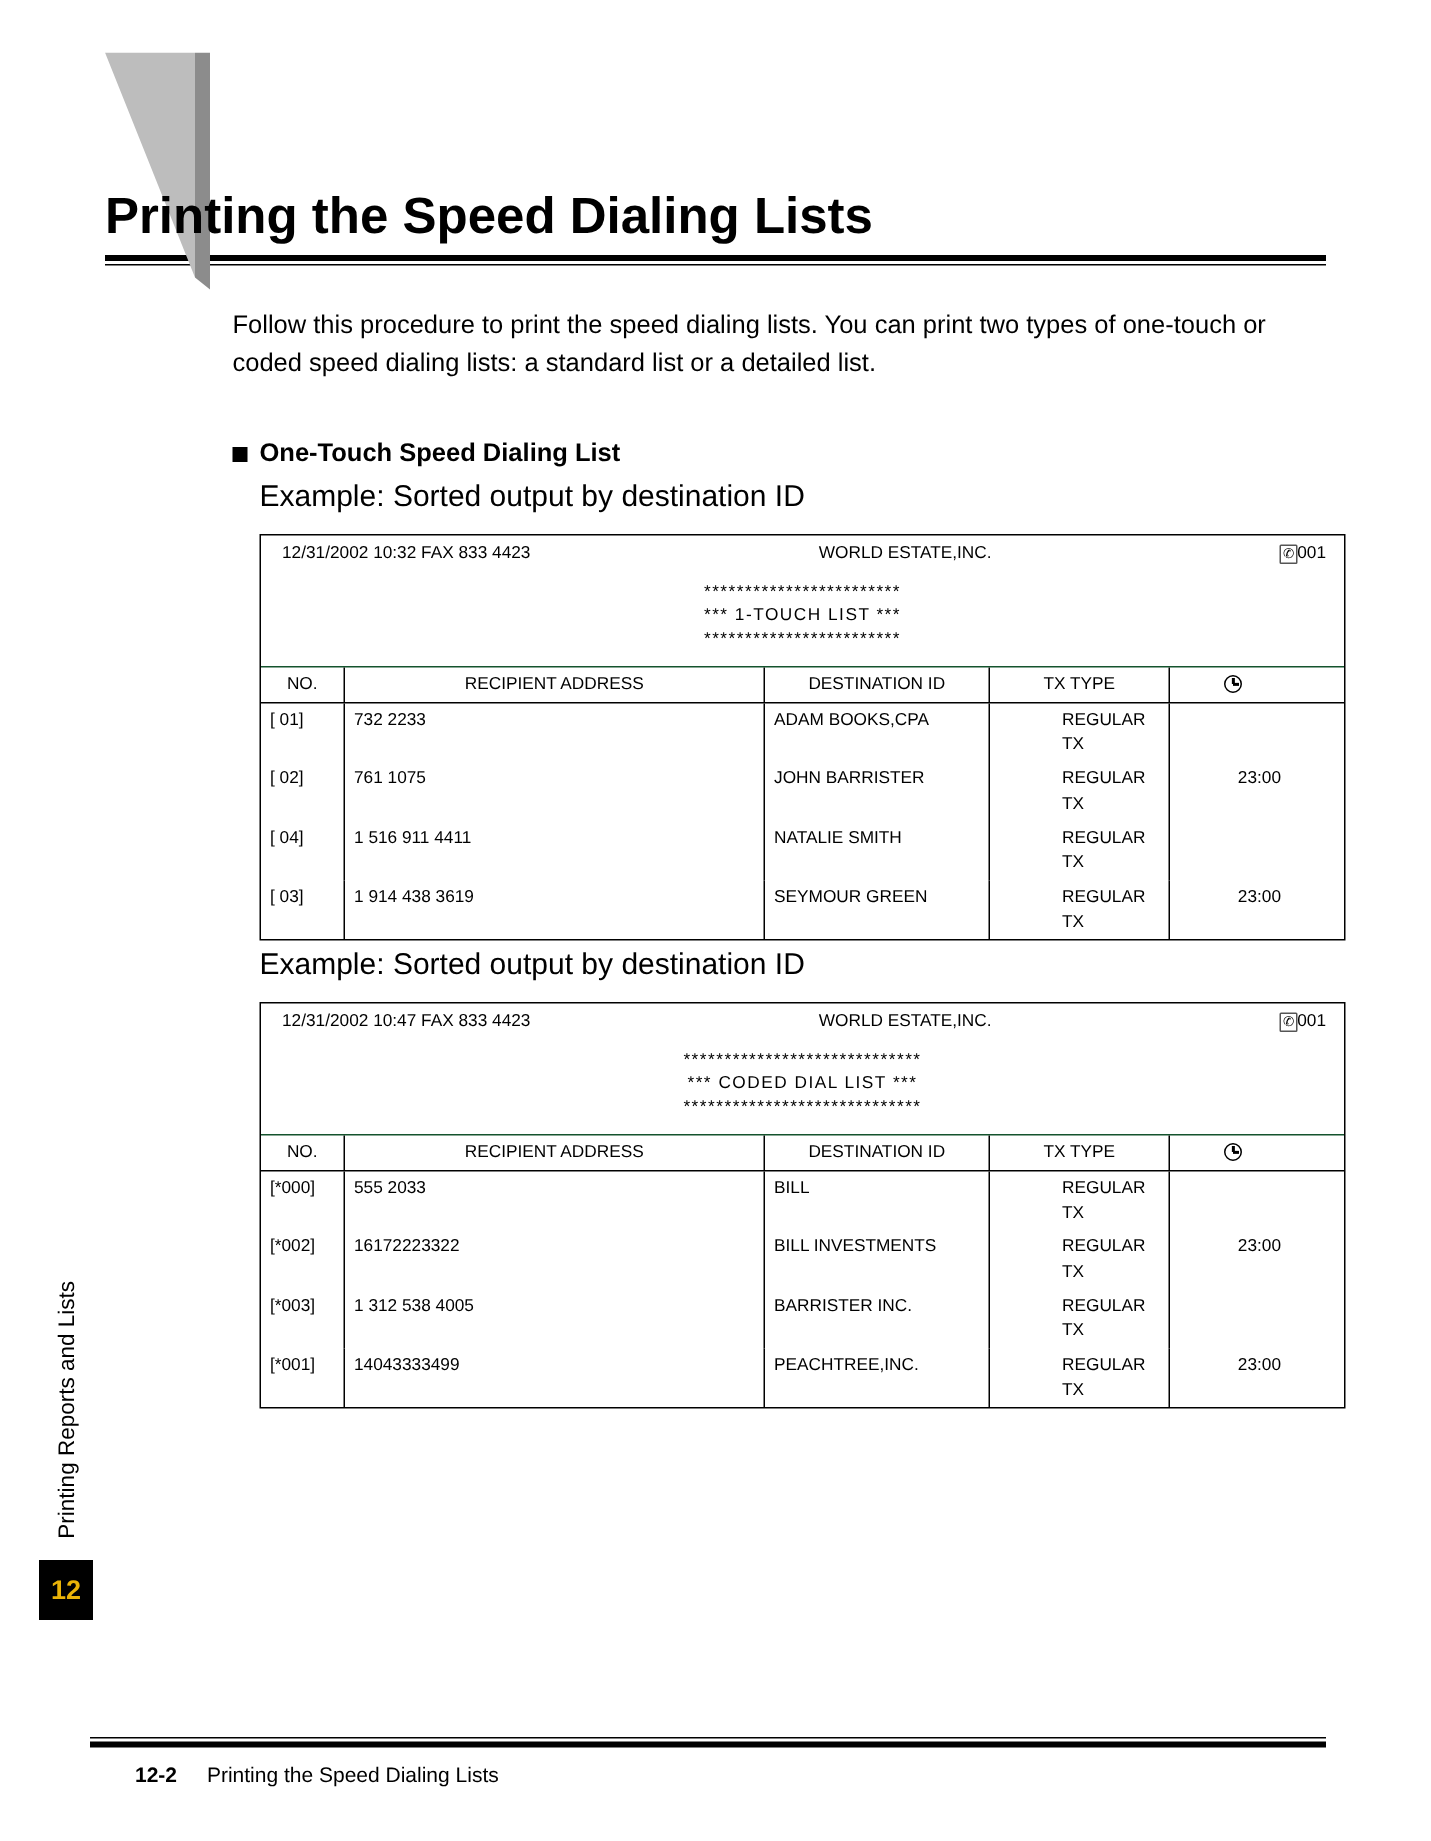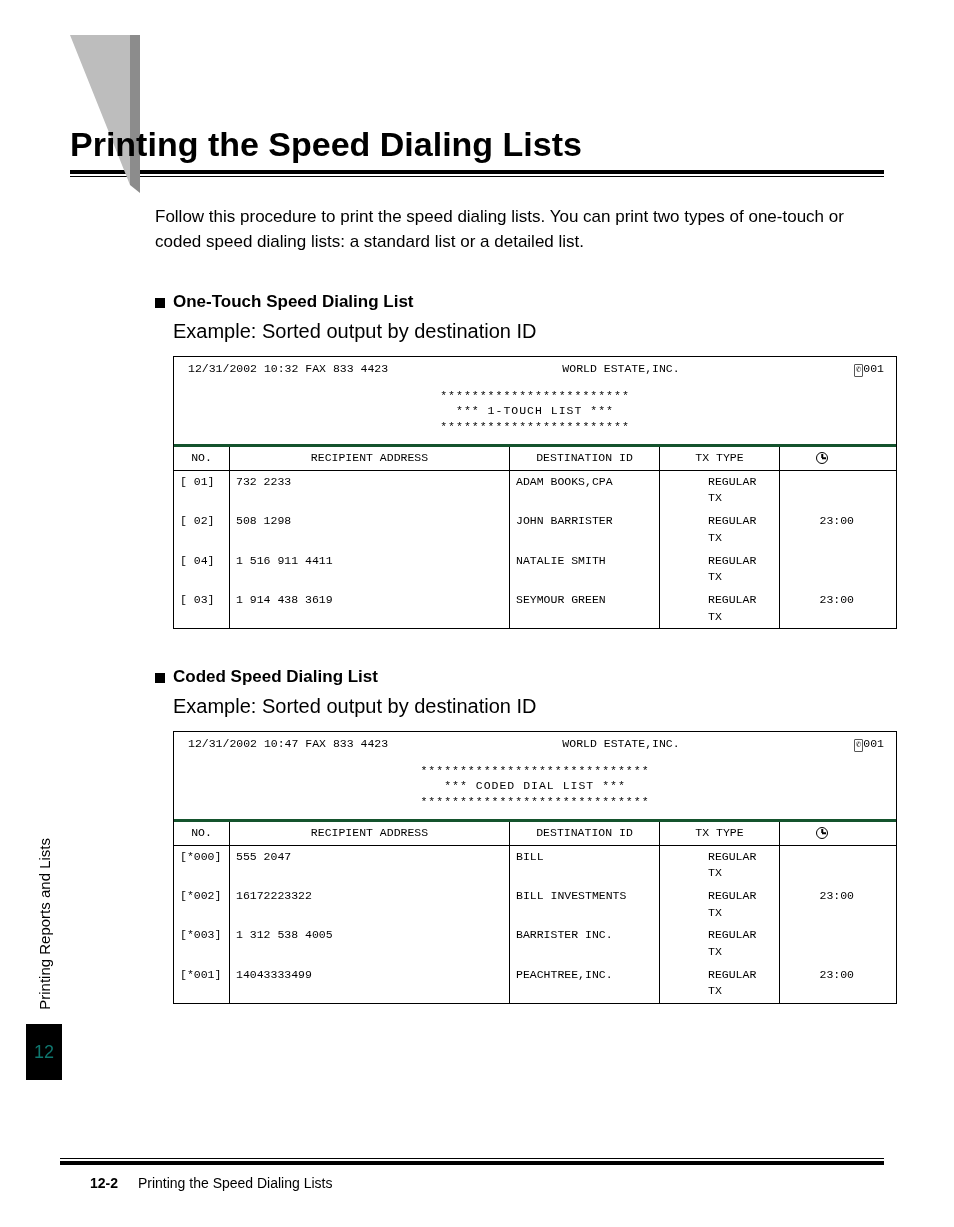--- a/index.html
+++ b/index.html
@@ -11,43 +11,43 @@
   .title { font-family: "Arial Black", Arial, sans-serif; font-weight: 900; font-size: 34px; letter-spacing: 0px; margin-top: 90px; margin-bottom: 6px; position: relative; z-index: 1; }
   .title-rule-thick { border-top: 4px solid #000; margin-bottom: 2px; }
   .title-rule-thin  { border-top: 1px solid #000; }
 
   .body { margin-left: 85px; margin-top: 28px; font-size: 17px; line-height: 1.45; }
 
   .h2row { display: flex; align-items: center; gap: 8px; margin-top: 36px; font-size: 17px; font-weight: bold; }
   .sq { width: 10px; height: 10px; background: #000; display: inline-block; }
   .sub { margin-left: 18px; font-size: 20px; margin-top: 2px; }
 
-  .reportbox { margin-left: 18px; margin-top: 10px; border: 1px solid #000; width: 724px; font-family: Liberation Mono, monospace; font-size: 11.5px; }
+  .reportbox { margin-left: 18px; margin-top: 10px; border: 1px solid #000; width: 724px; font-family: Liberation Sans, sans-serif; font-size: 11.5px; }
   .rb-top { display: flex; justify-content: space-between; padding: 4px 12px 2px 14px; }
   .rb-title { text-align: center; padding: 8px 0 10px 0; letter-spacing: 1px; font-size: 11.5px; line-height: 1.35; }
   .rb-head, .rb-row { display: grid; grid-template-columns: 55px 280px 150px 120px 85px; }
-  .rb-head { border-top: 3px solid #14532d; border-bottom: 1px solid #000; }
+  .rb-head { border-top: 1px solid #14532d; border-bottom: 1px solid #000; }
   .rb-head > div, .rb-row > div { padding: 3px 6px; }
   .rb-head > div { text-align: center; }
   .colsep { border-left: 1px solid #000; }
   .rb-row > div:first-child { text-align: left; padding-left: 6px; }
   .rb-row > div:nth-child(2) { text-align: left; }
   .rb-row > div:nth-child(3) { text-align: left; }
   .rb-row > div:nth-child(4) { text-align: left; padding-left: 48px; }
   .rb-row > div:nth-child(5) { text-align: right; padding-right: 10px; }
   .clockcell { text-align: center !important; }
   .clock { display: inline-block; width: 12px; height: 12px; border: 1.5px solid #000; border-radius: 50%; position: relative; vertical-align: middle; }
   .clock::before { content: ""; position: absolute; left: 50%; bottom: 50%; width: 1.5px; height: 4px; background: #000; transform: translateX(-50%); }
   .clock::after  { content: ""; position: absolute; left: 50%; top: 50%; width: 4px; height: 1.5px; background: #000; transform: translateY(-50%); }
   .pagesym { border: 1px solid #555; border-radius: 1px; padding: 0 1px; font-size: 9px; display: inline-block; line-height: 11px; position: relative; }
   .pagesym::after { content: ""; position: absolute; left: 2px; right: 2px; bottom: 2px; top: 2px; pointer-events: none; }
 
   .tab { position: absolute; left: 26px; top: 660px; width: 36px; height: 420px; display: flex; flex-direction: column; justify-content: flex-end; align-items: center; }
   .tab-text { writing-mode: vertical-rl; transform: rotate(180deg); font-size: 15px; font-family: Arial, sans-serif; }
-  .tab-num { background: #000; color: #0f766e; width: 36px; height: 56px; display: flex; align-items: center; justify-content: center; font-weight: normal; font-size: 18px; margin-top: 14px; }
+  .tab-num { background: #000; color: #eab308; width: 36px; height: 40px; display: flex; align-items: center; justify-content: center; font-weight: bold; font-size: 18px; margin-top: 14px; }
 
   .footer { position: absolute; left: 60px; right: 70px; bottom: 36px; }
   .footer-rule-thin  { border-top: 1px solid #000; margin-bottom: 2px; }
   .footer-rule-thick { border-top: 4px solid #000; }
   .footer-text { margin-top: 10px; font-size: 14px; margin-left: 30px; }
   .footer-text b { font-weight: bold; margin-right: 16px; }
 </style>
 </head>
 <body>
 
@@ -91,45 +91,41 @@
       </div>
       <div class="rb-row">
         <div>[    01]</div>
         <div class="colsep">732  2233</div>
         <div class="colsep">ADAM  BOOKS,CPA</div>
         <div class="colsep">REGULAR  TX</div>
         <div class="colsep"></div>
       </div>
       <div class="rb-row">
         <div>[    02]</div>
-        <div class="colsep">508  1298</div>
+        <div class="colsep">761  1075</div>
         <div class="colsep">JOHN  BARRISTER</div>
         <div class="colsep">REGULAR  TX</div>
         <div class="colsep">23:00</div>
       </div>
       <div class="rb-row">
         <div>[    04]</div>
         <div class="colsep">1  516  911  4411</div>
         <div class="colsep">NATALIE  SMITH</div>
         <div class="colsep">REGULAR  TX</div>
         <div class="colsep"></div>
       </div>
       <div class="rb-row">
         <div>[    03]</div>
         <div class="colsep">1  914  438  3619</div>
         <div class="colsep">SEYMOUR  GREEN</div>
         <div class="colsep">REGULAR  TX</div>
         <div class="colsep">23:00</div>
       </div>
     </div>
 
-    <div class="h2row">
-      <span class="sq"></span>
-      <span>Coded Speed Dialing List</span>
-    </div>
     <div class="sub">Example: Sorted output by destination ID</div>
 
     <div class="reportbox">
       <div class="rb-top">
         <span>12/31/2002    10:47    FAX  833  4423</span>
         <span>WORLD  ESTATE,INC.</span>
         <span><span class="pagesym">✆</span><span>001</span></span>
       </div>
       <div class="rb-title">
         <div>*****************************</div>
@@ -138,21 +134,21 @@
       </div>
       <div class="rb-head">
         <div>NO.</div>
         <div class="colsep">RECIPIENT ADDRESS</div>
         <div class="colsep">DESTINATION  ID</div>
         <div class="colsep">TX  TYPE</div>
         <div class="colsep clockcell"><span class="clock"></span></div>
       </div>
       <div class="rb-row">
         <div>[*000]</div>
-        <div class="colsep">555  2047</div>
+        <div class="colsep">555  2033</div>
         <div class="colsep">BILL</div>
         <div class="colsep">REGULAR  TX</div>
         <div class="colsep"></div>
       </div>
       <div class="rb-row">
         <div>[*002]</div>
         <div class="colsep">16172223322</div>
         <div class="colsep">BILL  INVESTMENTS</div>
         <div class="colsep">REGULAR  TX</div>
         <div class="colsep">23:00</div>

